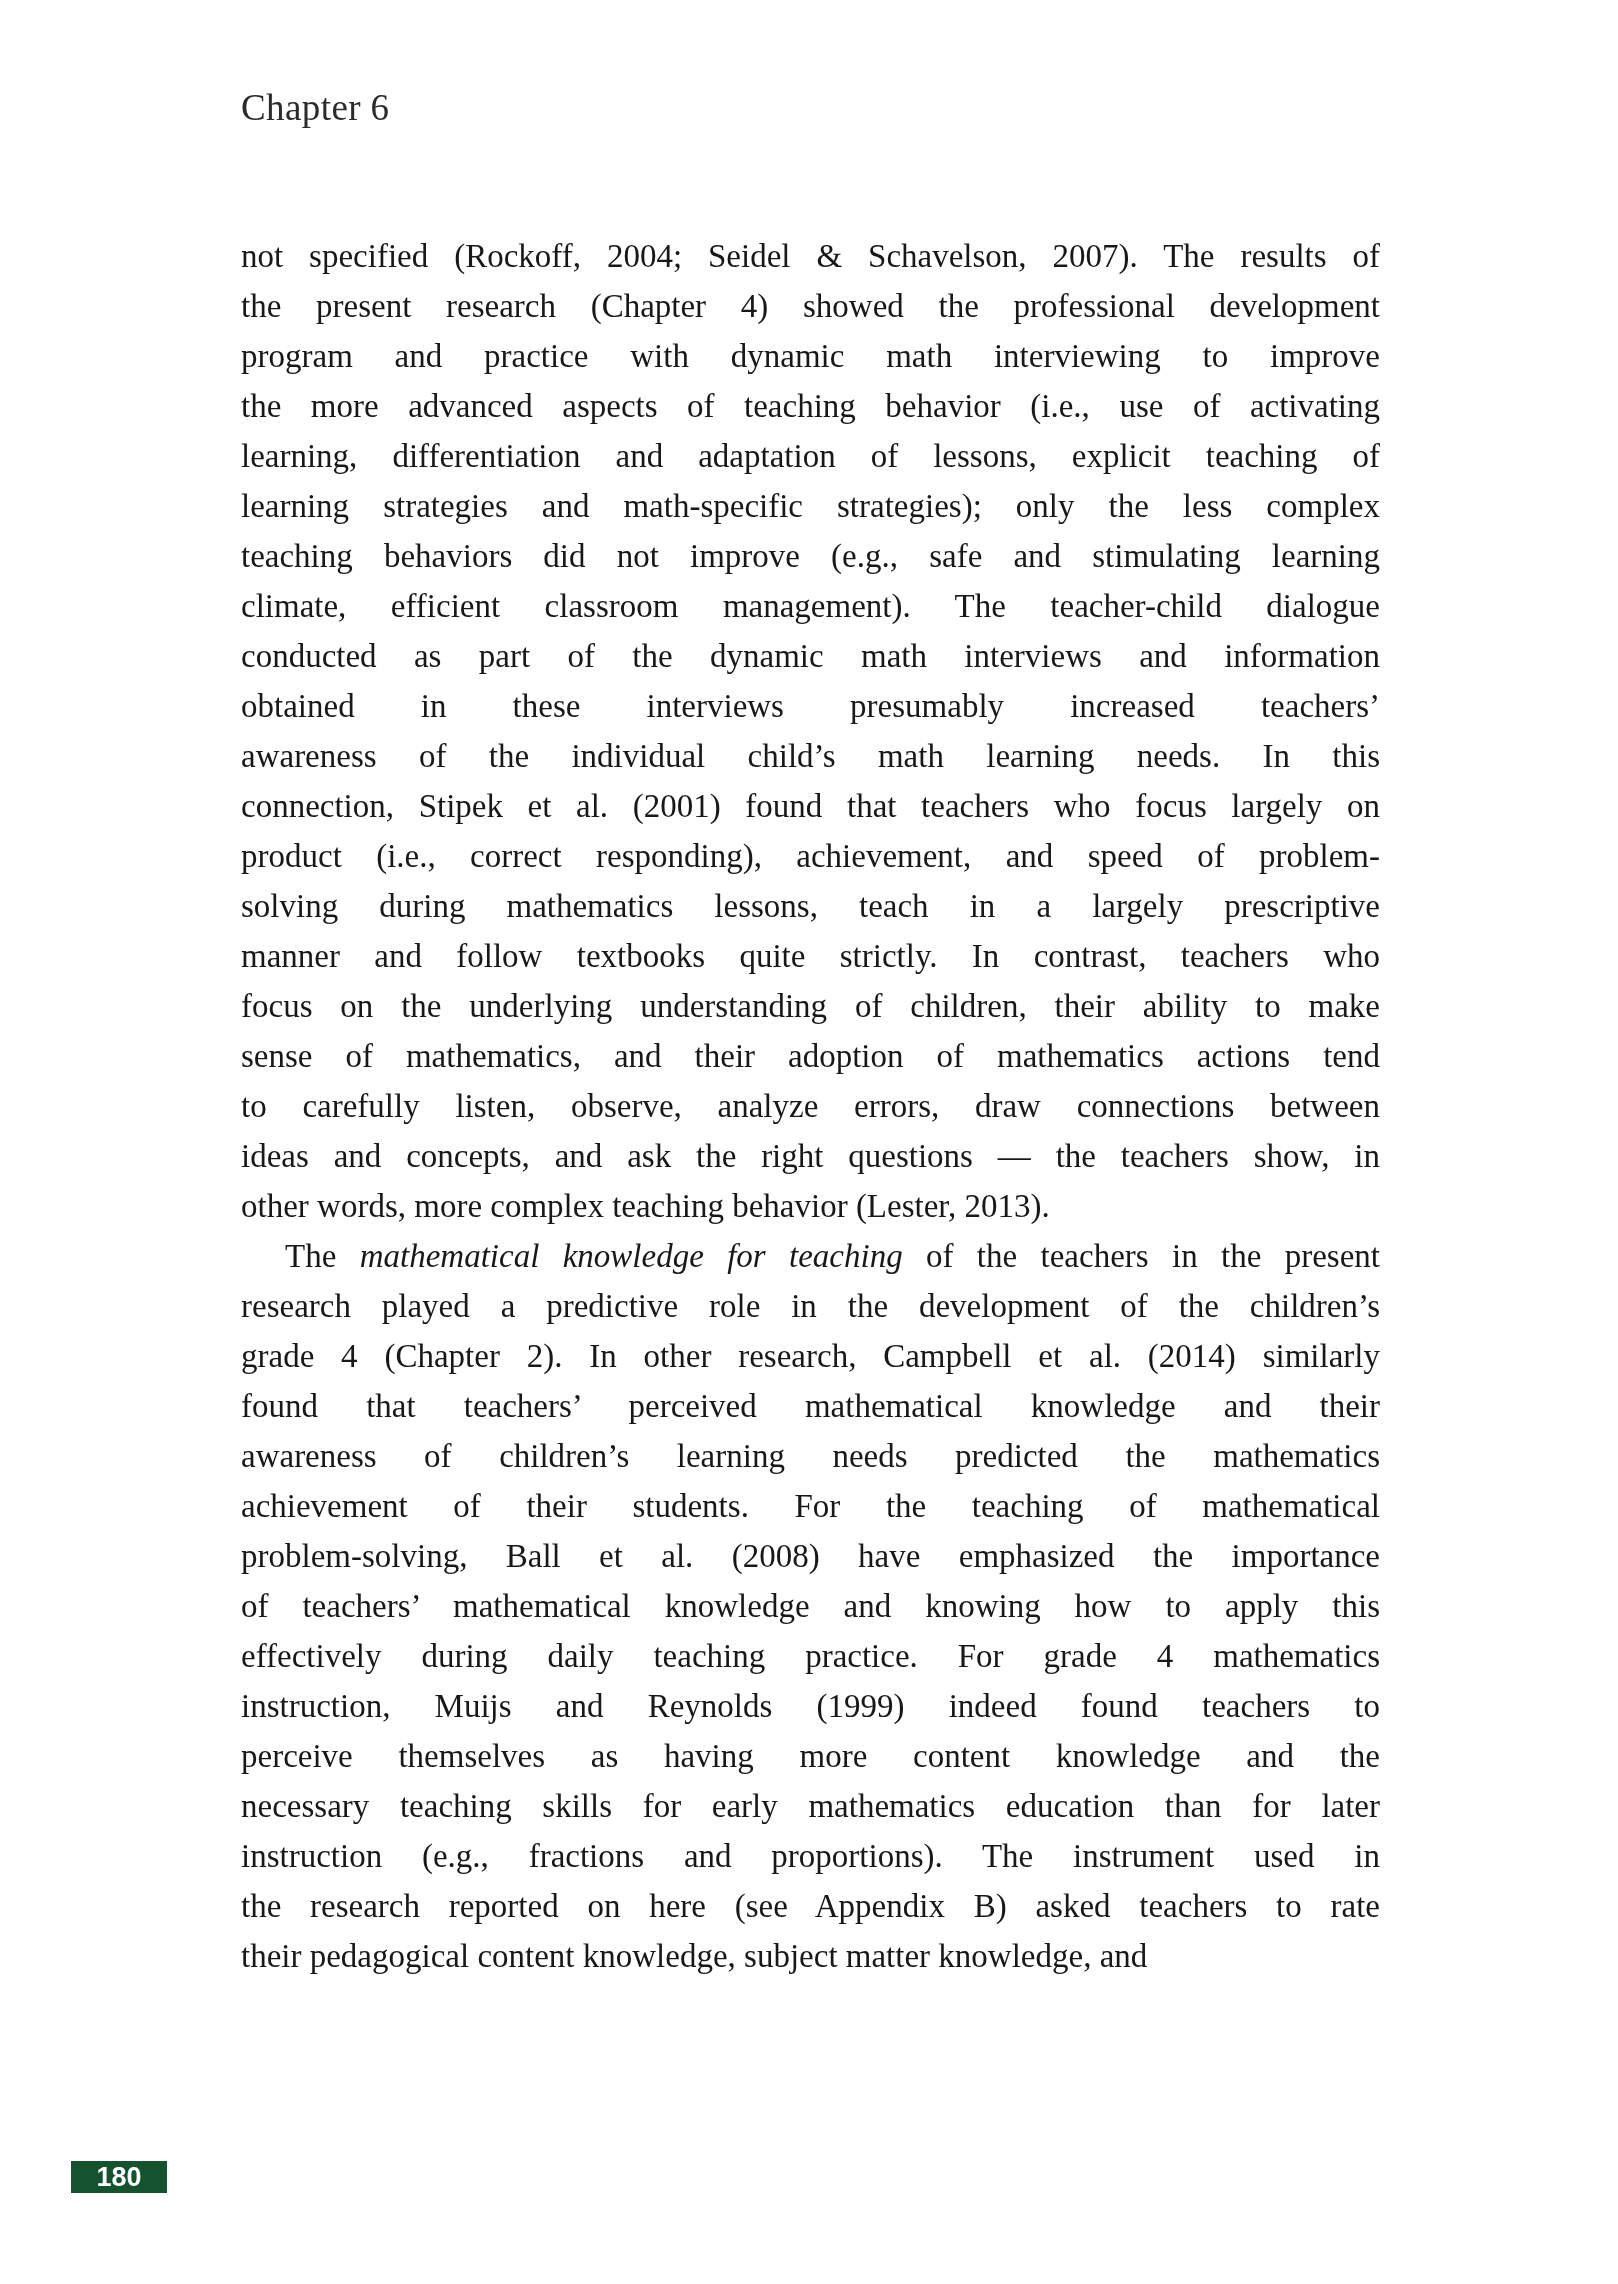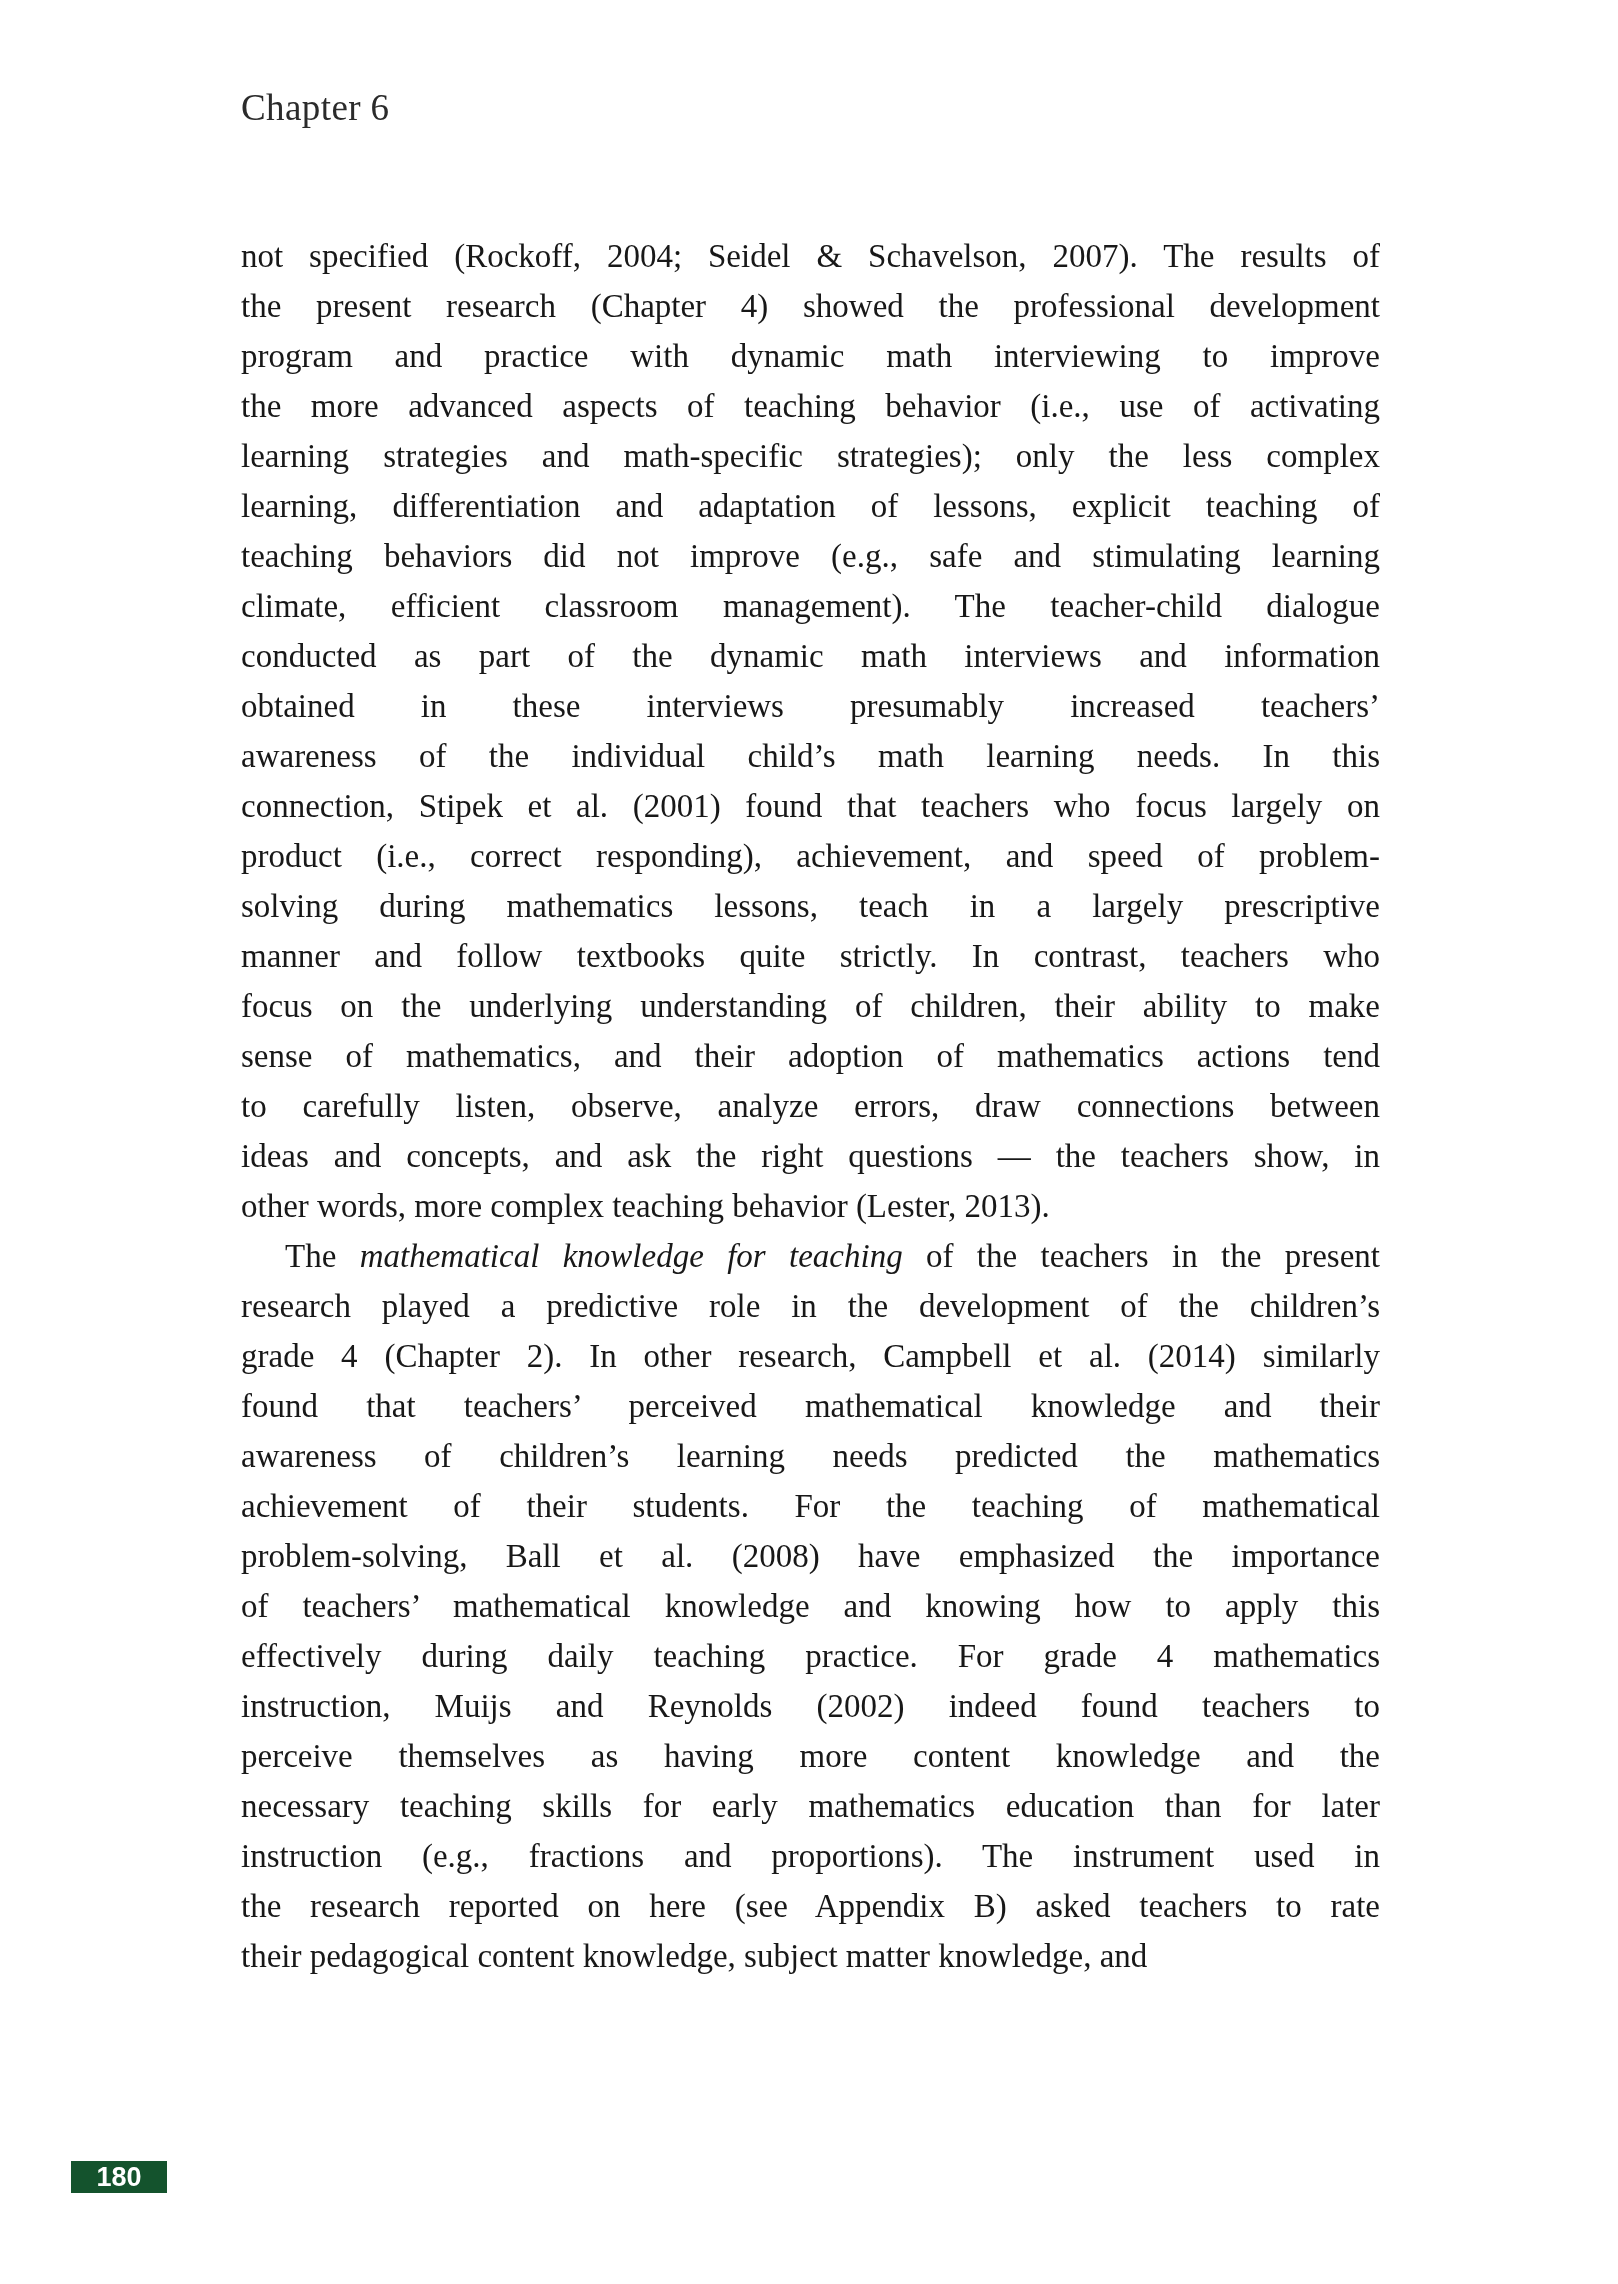--- a/index.html
+++ b/index.html
@@ -68,22 +68,22 @@
 
   <div class="chapter-header">Chapter 6</div>
 
   <div class="body-text">
 
     <div class="para">
       <div class="line">not specified (Rockoff, 2004; Seidel &amp; Schavelson, 2007). The results of</div>
       <div class="line">the present research (Chapter 4) showed the professional development</div>
       <div class="line">program and practice with dynamic math interviewing to improve</div>
       <div class="line">the more advanced aspects of teaching behavior (i.e., use of activating</div>
+      <div class="line">learning, differentiation and adaptation of lessons, explicit teaching of</div>
       <div class="line">learning strategies and math-specific strategies); only the less complex</div>
-      <div class="line">learning, differentiation and adaptation of lessons, explicit teaching of</div>
       <div class="line">teaching behaviors did not improve (e.g., safe and stimulating learning</div>
       <div class="line">climate, efficient classroom management). The teacher-child dialogue</div>
       <div class="line">conducted as part of the dynamic math interviews and information</div>
       <div class="line">obtained in these interviews presumably increased teachers’</div>
       <div class="line">awareness of the individual child’s math learning needs. In this</div>
       <div class="line">connection, Stipek et al. (2001) found that teachers who focus largely on</div>
       <div class="line">product (i.e., correct responding), achievement, and speed of problem-</div>
       <div class="line">solving during mathematics lessons, teach in a largely prescriptive</div>
       <div class="line">manner and follow textbooks quite strictly. In contrast, teachers who</div>
       <div class="line">focus on the underlying understanding of children, their ability to make</div>
@@ -96,21 +96,21 @@
     <div class="para">
       <div class="line indent"><span>The </span><em>mathematical knowledge for teaching</em><span> of the teachers in the present</span></div>
       <div class="line">research played a predictive role in the development of the children’s</div>
       <div class="line">grade 4 (Chapter 2). In other research, Campbell et al. (2014) similarly</div>
       <div class="line">found that teachers’ perceived mathematical knowledge and their</div>
       <div class="line">awareness of children’s learning needs predicted the mathematics</div>
       <div class="line">achievement of their students. For the teaching of mathematical</div>
       <div class="line">problem-solving, Ball et al. (2008) have emphasized the importance</div>
       <div class="line">of teachers’ mathematical knowledge and knowing how to apply this</div>
       <div class="line">effectively during daily teaching practice. For grade 4 mathematics</div>
-      <div class="line">instruction, Muijs and Reynolds (2002) indeed found teachers to</div>
+      <div class="line">instruction, Muijs and Reynolds (1999) indeed found teachers to</div>
       <div class="line">perceive themselves as having more content knowledge and the</div>
       <div class="line">necessary teaching skills for early mathematics education than for later</div>
       <div class="line">instruction (e.g., fractions and proportions). The instrument used in</div>
       <div class="line">the research reported on here (see Appendix B) asked teachers to rate</div>
       <div class="line endpara">their pedagogical content knowledge, subject matter knowledge, and</div>
     </div>
 
   </div>
 
   <div class="page-number" style="background-color: #14532d;">180</div>

